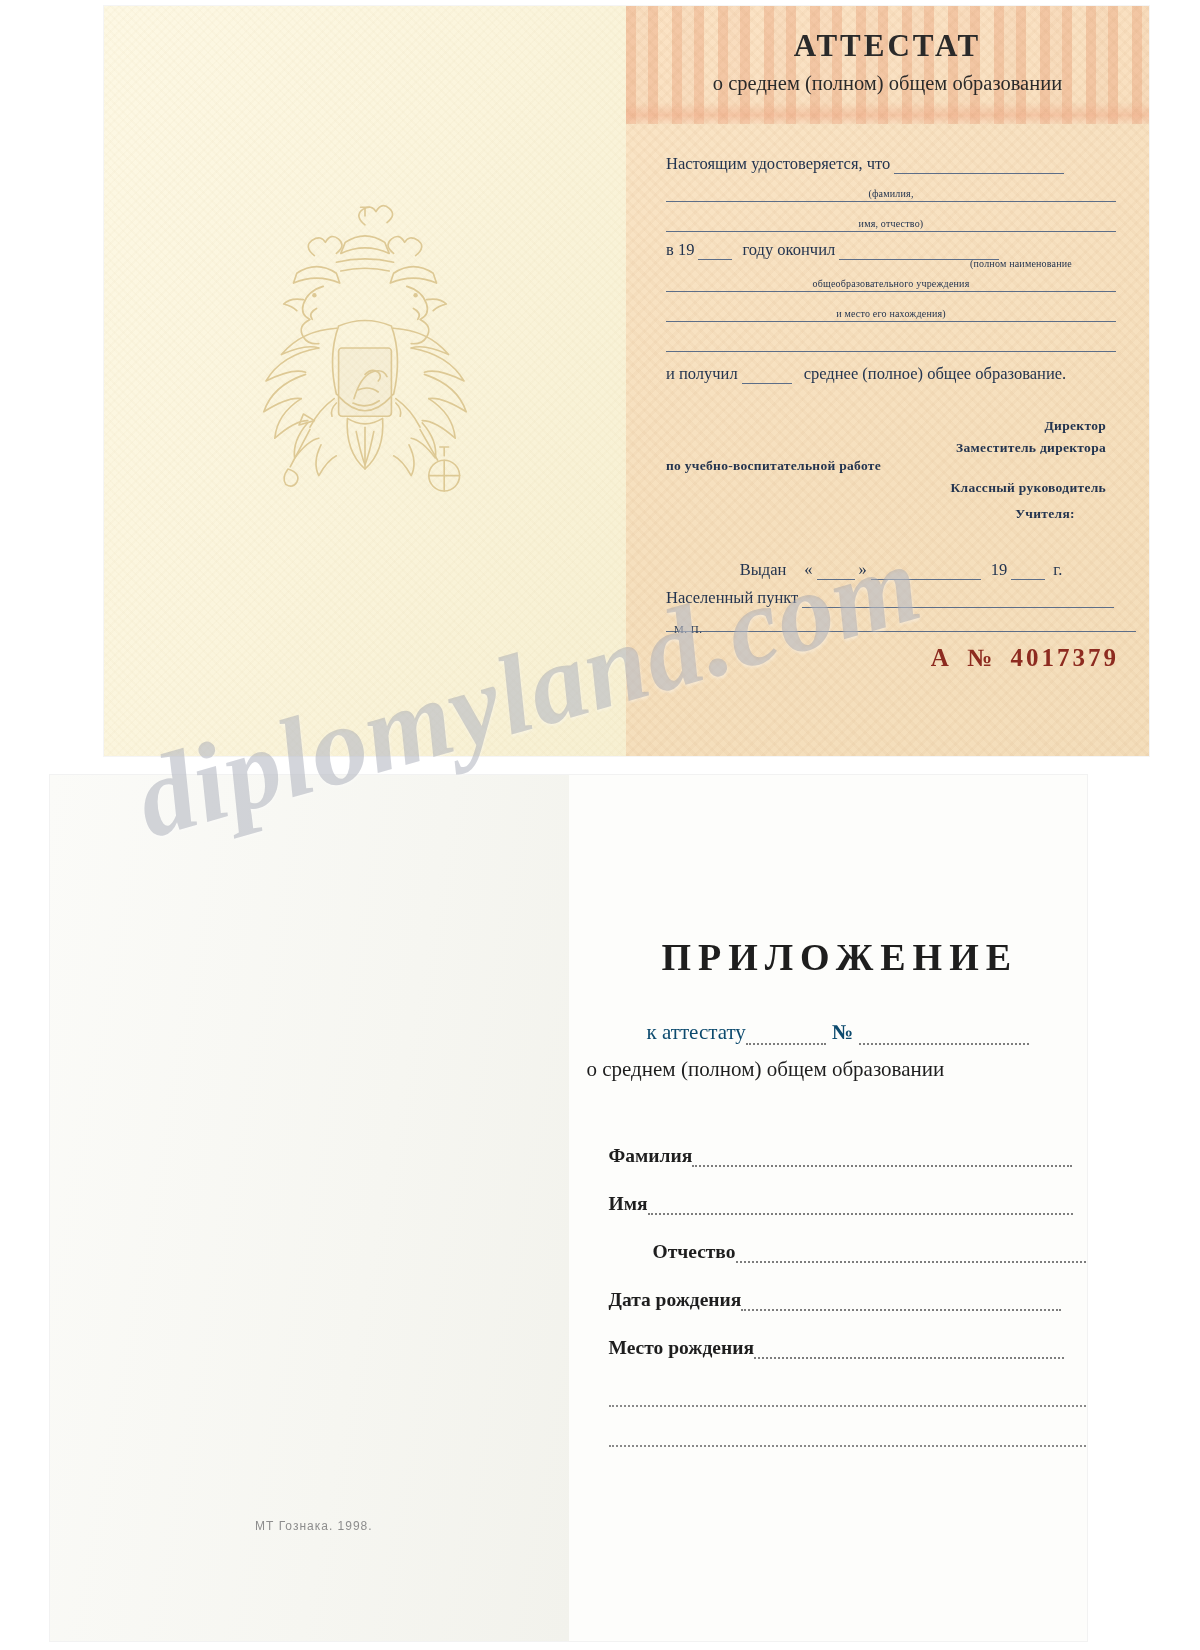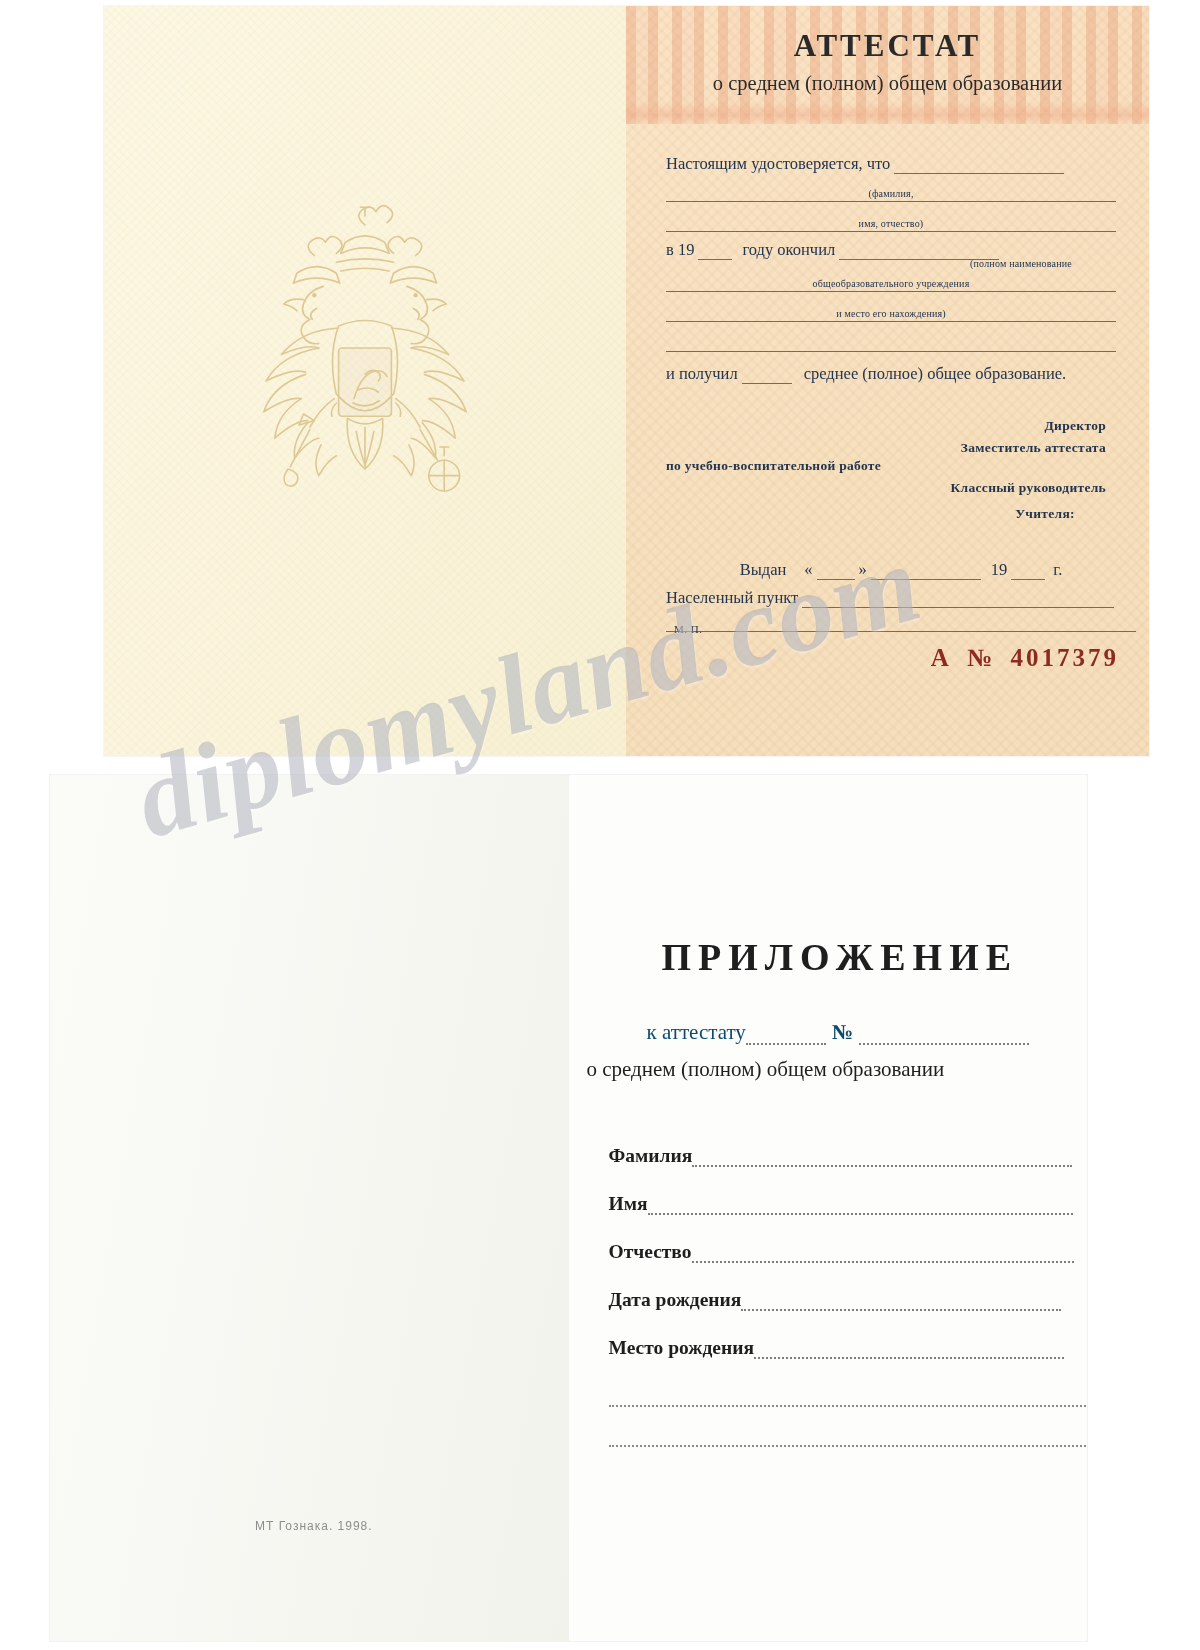--- a/index.html
+++ b/index.html
@@ -311,21 +311,21 @@
       <div class="row" style="left:40px;top:228px;width:470px;">
         <span class="lbl">и получил</span>
         <span class="line" style="width:50px;height:16px;"></span>
         <span class="lbl" style="margin-left:8px;">среднее (полное) общее образование.</span>
       </div>
 
       <div class="row" style="left:40px;top:282px;width:440px;text-align:right;">
         <div class="sig">Директор</div>
       </div>
       <div class="row" style="left:40px;top:304px;width:440px;text-align:right;">
-        <div class="sig">Заместитель аттестата</div>
+        <div class="sig">Заместитель директора</div>
       </div>
       <div class="row" style="left:40px;top:322px;width:440px;text-align:left;">
         <div class="sig">по учебно-воспитательной работе</div>
       </div>
       <div class="row" style="left:40px;top:344px;width:440px;text-align:right;">
         <div class="sig">Классный руководитель</div>
       </div>
       <div class="row" style="left:40px;top:370px;width:440px;text-align:center;padding-left:318px;box-sizing:border-box;">
         <div class="sig">Учителя:</div>
       </div>
@@ -372,21 +372,21 @@
     </div>
 
     <div id="supp-to2">о среднем (полном) общем образовании</div>
 
     <div class="field" style="top:370px;">
       <span>Фамилия</span><span class="dots" style="width:380px;"></span>
     </div>
     <div class="field" style="top:418px;">
       <span>Имя</span><span class="dots" style="width:425px;"></span>
     </div>
-    <div class="field" style="top:466px;">
+    <div class="field" style="top:466px;margin-left:44px;">
       <span>Отчество</span><span class="dots" style="width:382px;"></span>
     </div>
     <div class="field" style="top:514px;">
       <span>Дата рождения</span><span class="dots" style="width:320px;"></span>
     </div>
     <div class="field" style="top:562px;">
       <span>Место рождения</span><span class="dots" style="width:310px;"></span>
     </div>
 
     <div class="emptyline" style="top:612px;"></div>

